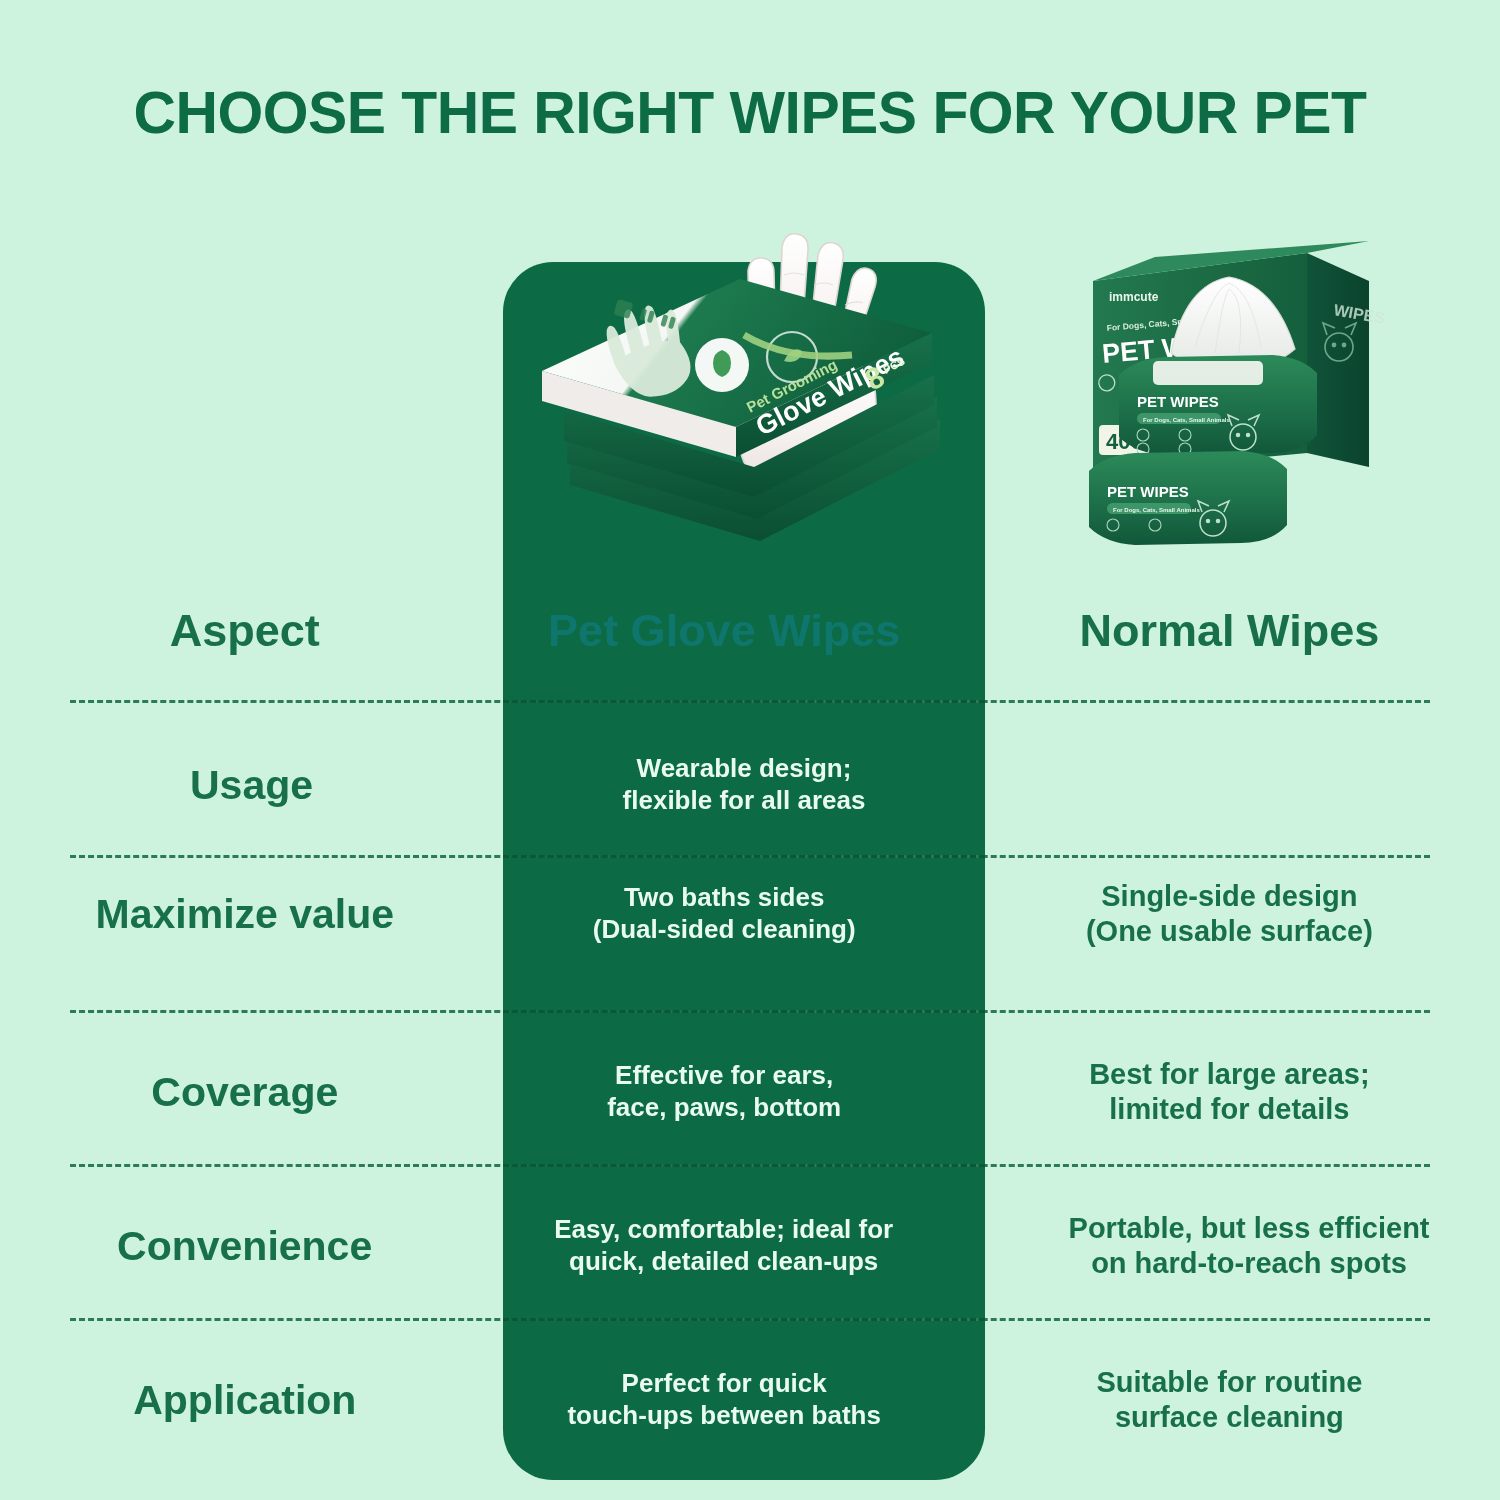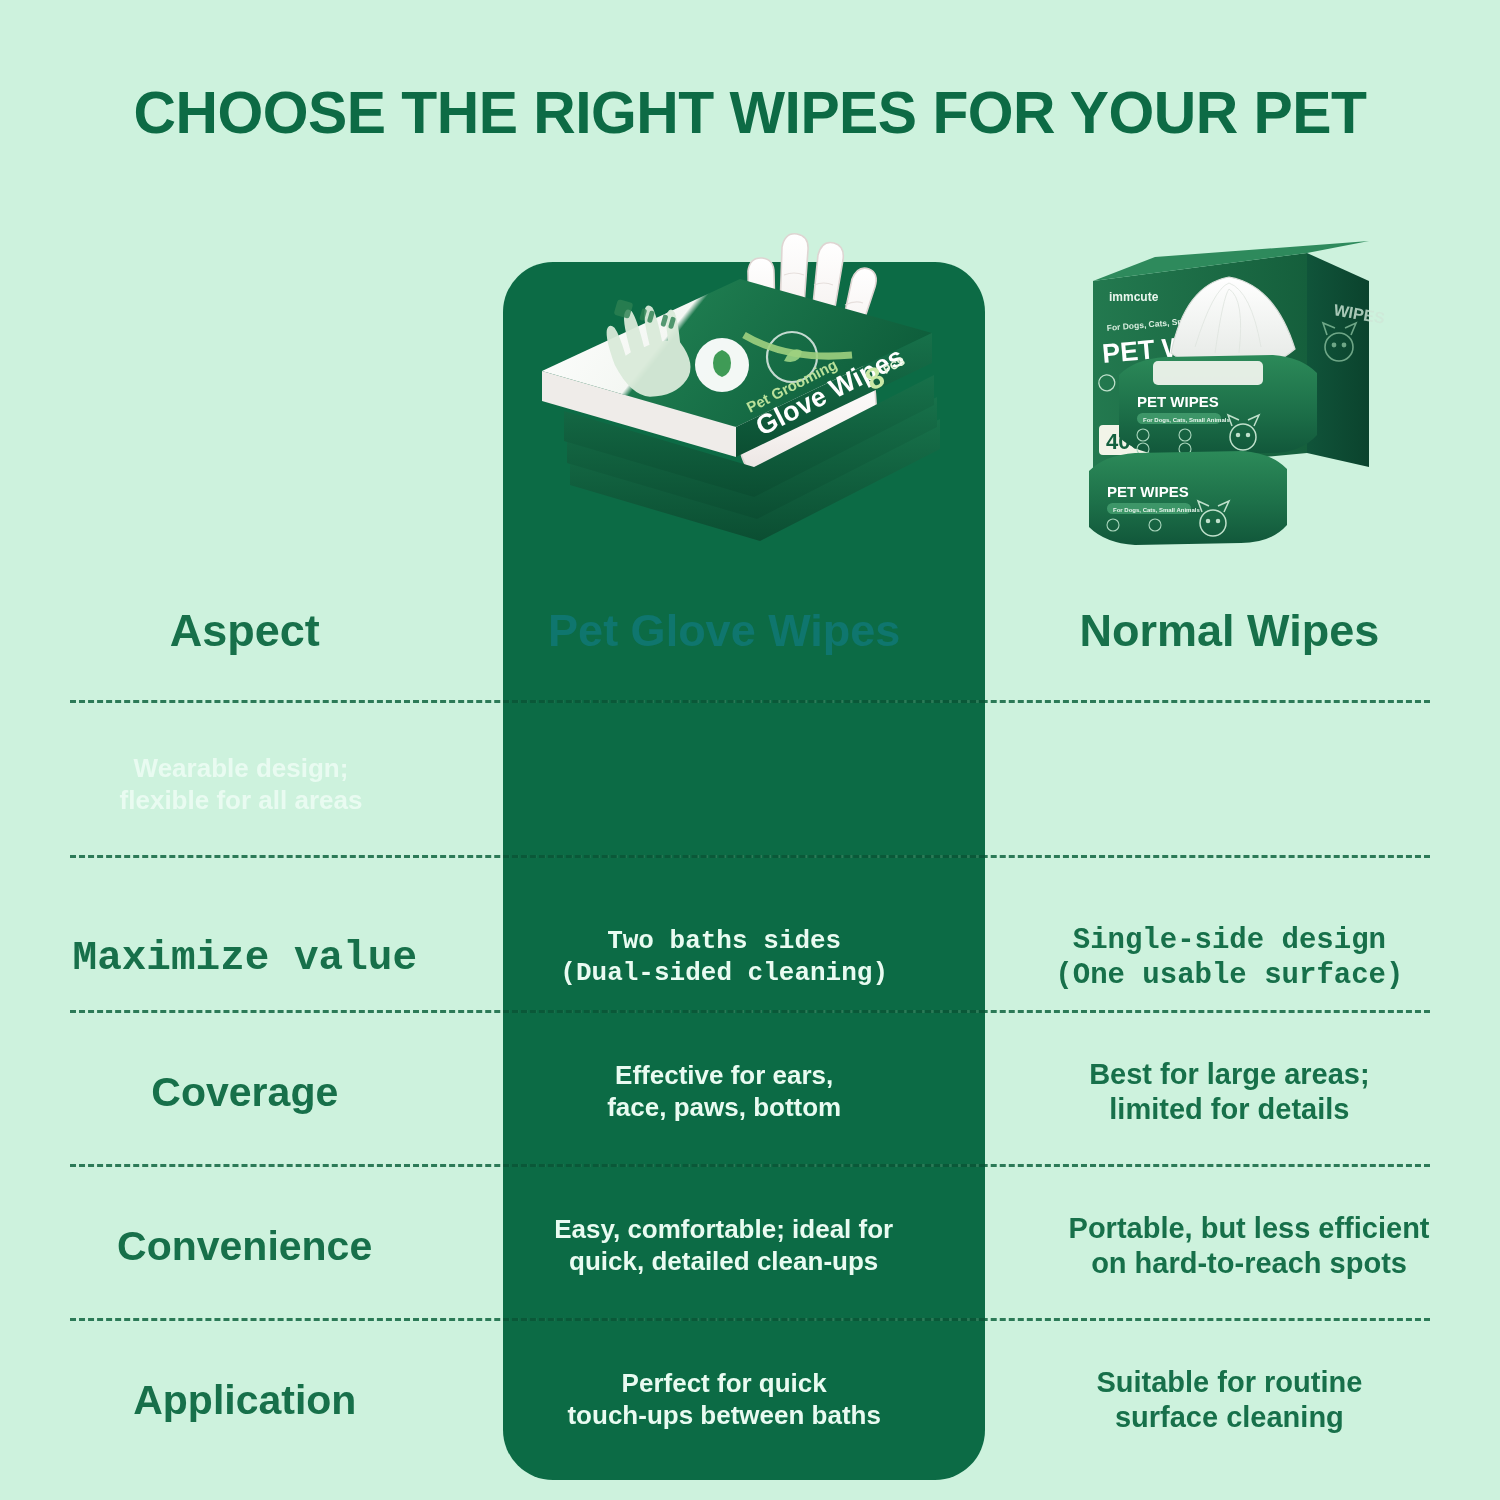--- a/index.html
+++ b/index.html
@@ -321,25 +321,26 @@
 
 <div class="table">
 
   <div class="row row-header" style="top:592px;height:78px;">
     <div class="cell cell-aspect">Aspect</div>
     <div class="cell cell-glove">Pet Glove Wipes</div>
     <div class="cell cell-normal">Normal Wipes</div>
   </div>
 
   <div class="row" style="top:735px;height:100px;">
+    <div class="cell cell-aspect">Usage</div>
     <div class="cell cell-glove" style="white-space:pre-line;">Wearable design;
 flexible for all areas</div>
   </div>
 
-  <div class="row" style="top:908px;height:100px;font-family:Liberation Mono, monospace;">
+  <div class="row" style="top:864px;height:100px;">
     <div class="cell cell-aspect">Maximize value</div>
     <div class="cell cell-glove" style="white-space:pre-line;">Two baths sides
 (Dual-sided cleaning)</div>
     <div class="cell cell-normal" style="white-space:pre-line;">Single-side design
 (One usable surface)</div>
   </div>
 
   <div class="row" style="top:1042px;height:100px;">
     <div class="cell cell-aspect">Coverage</div>
     <div class="cell cell-glove" style="white-space:pre-line;">Effective for ears,

